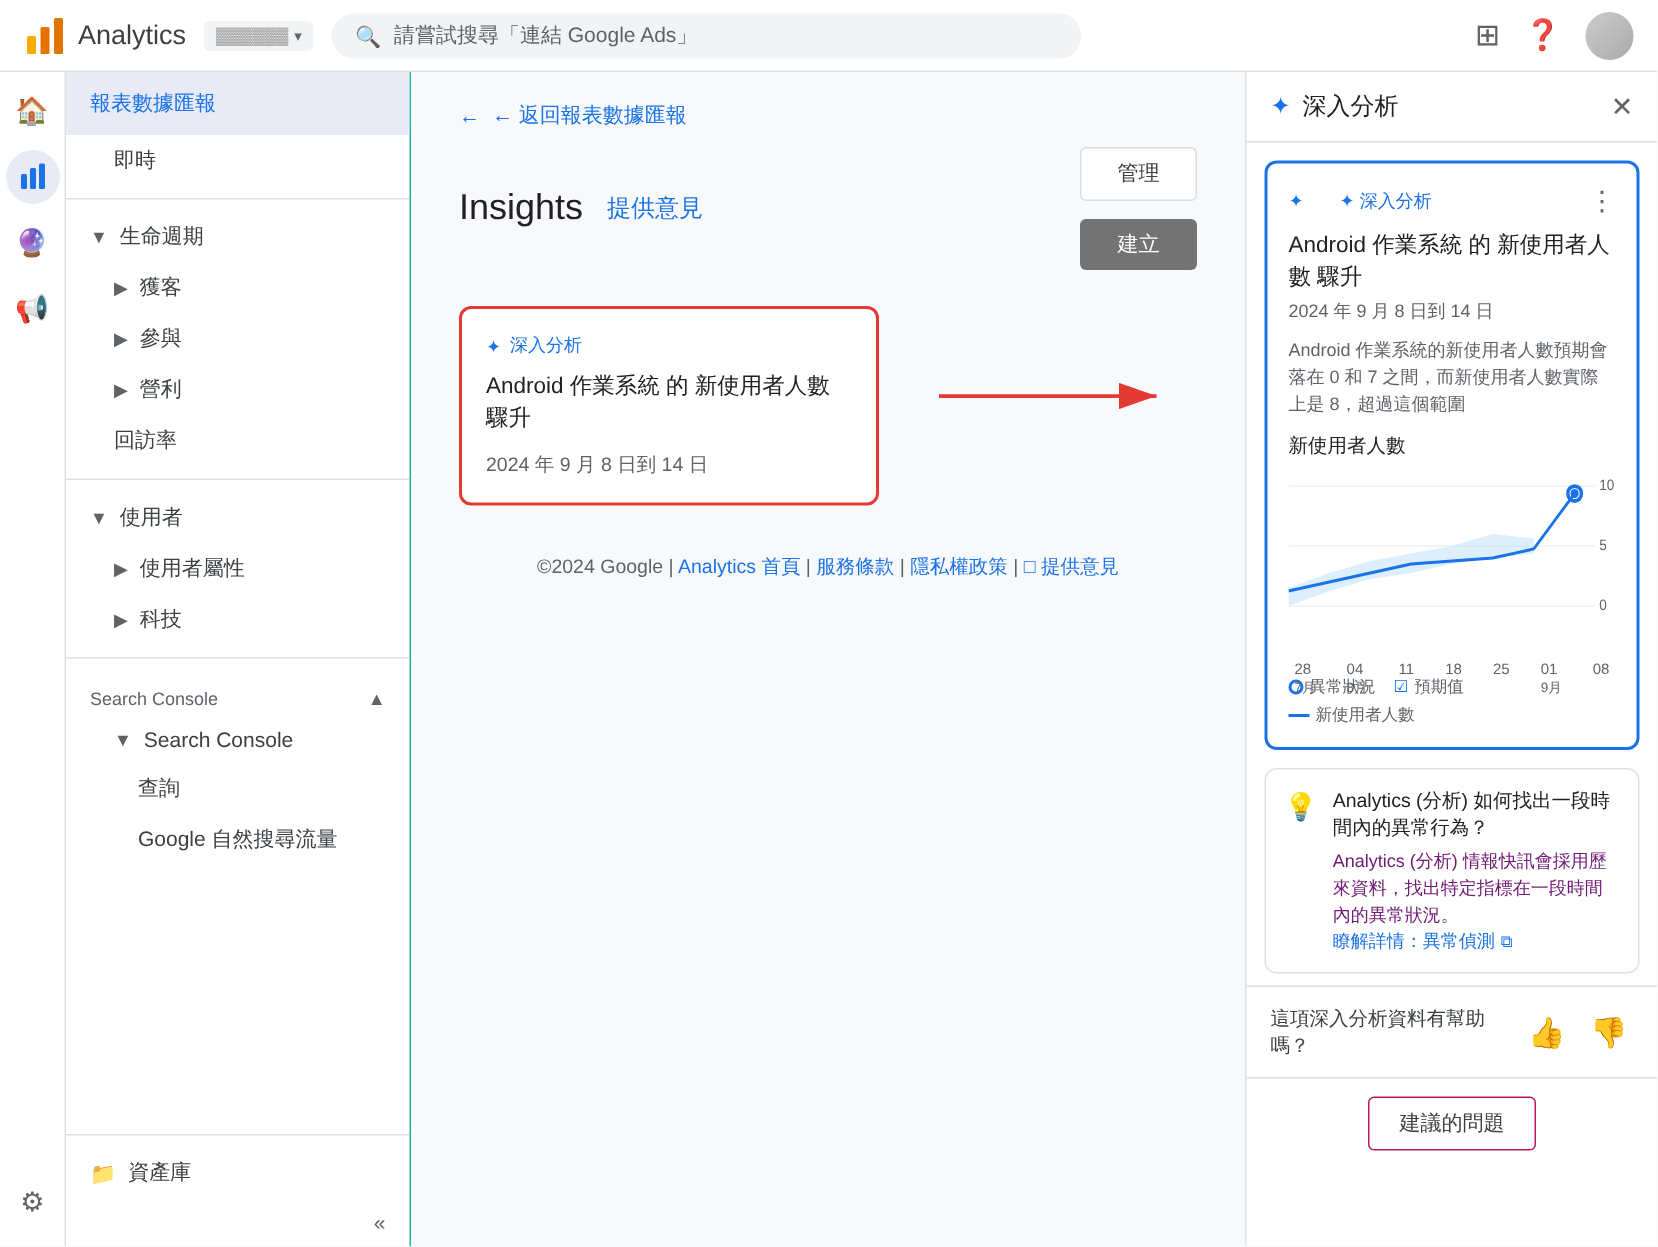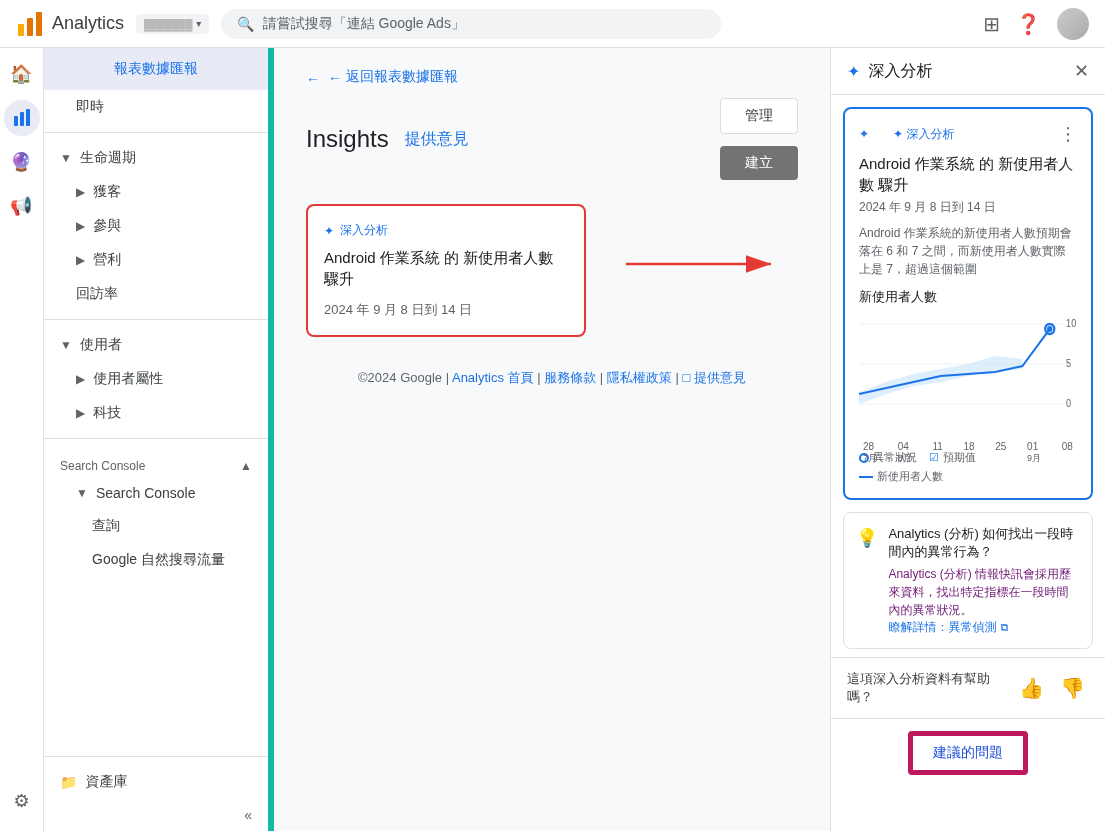--- a/index.html
+++ b/index.html
@@ -34,25 +34,24 @@
     }
     .icon-sidebar .settings-icon {
       margin-top: auto;
       margin-bottom: 12px;
     }
 
     
     .nav-sidebar {
       width: 230px;
       background: #fff;
-      border-right: 6px solid #14b8a6;
+      border-right: 1px solid #14b8a6;
       overflow-y: auto;
       display: flex;
       flex-direction: column;
-      text-align: center;
     }
     .nav-sidebar-header {
       background: #e8eaf6;
       padding: 12px 16px;
       font-size: 14px;
       font-weight: 500;
       color: #1a73e8;
       cursor: pointer;
     }
     .nav-item {
@@ -202,21 +201,21 @@
     .info-title { font-size: 13px; color: #202124; font-weight: 500; margin-bottom: 4px; }
     .info-desc { font-size: 12px; color: #701a75; line-height: 1.5; }
     .info-link { font-size: 12px; color: #1a73e8; margin-top: 0; cursor: pointer; display: flex; align-items: center; gap: 4px; }
 
     
     .feedback-row { padding: 12px 16px; display: flex; align-items: center; gap: 8px; font-size: 13px; color: #3c4043; border-top: 1px solid #e0e0e0; }
     .feedback-row .question { flex: 1; }
     .thumb-btn { border: none; background: none; cursor: pointer; font-size: 20px; color: #5f6368; padding: 4px; }
 
     .suggest-btn-row { padding: 12px 16px; display: flex; justify-content: center; border-top: 1px solid #e0e0e0; }
-    .suggest-btn { border: 5px solid #be185d; color: #1d4ed8; background: #fff; padding: 8px 20px; border-radius: 4px; cursor: pointer; font-size: 14px; }
+    .suggest-btn { border: 1px solid #be185d; color: #404040; background: #fff; padding: 8px 20px; border-radius: 4px; cursor: pointer; font-size: 14px; }
 
     
     .content-with-arrow { position: relative; }
   </style>
 </head>
 <body>
 
 <div class="top-header">
   <div class="header-logo">
     <svg class="header-logo-svg" viewBox="0 0 28 28">
@@ -385,21 +384,21 @@
       <div class="insight-detail">
         <div class="insight-detail-header">
           <div class="insight-detail-badge">
             <span>✦</span>
             <span style="margin-left:18px;">✦ 深入分析</span>
           </div>
           <span style="color:#5f6368;cursor:pointer;font-size:18px;">⋮</span>
         </div>
         <div class="insight-detail-title">Android 作業系統 的 新使用者人數 驟升</div>
         <div class="insight-detail-date">2024 年 9 月 8 日到 14 日</div>
-        <div class="insight-detail-desc">Android 作業系統的新使用者人數預期會落在 6 和 7 之間，而新使用者人數實際上是 7，超過這個範圍</div>
+        <div class="insight-detail-desc">Android 作業系統的新使用者人數預期會落在 0 和 7 之間，而新使用者人數實際上是 8，超過這個範圍</div>
         <div class="metric-title">新使用者人數</div>
 
         <div class="chart-area">
           <svg width="100%" height="120" viewBox="0 0 240 120" preserveAspectRatio="none">
 
             <line x1="0" y1="10" x2="225" y2="10" stroke="#e0e0e0" stroke-width="0.5"></line>
             <line x1="0" y1="50" x2="225" y2="50" stroke="#e0e0e0" stroke-width="0.5"></line>
             <line x1="0" y1="90" x2="225" y2="90" stroke="#e0e0e0" stroke-width="0.5"></line>
 
             <polygon points="0,90 30,80 60,72 90,68 120,62 150,58 180,55 180,45 150,42 120,50 90,55 60,60 30,68 0,78" fill="#bbdefb" opacity="0.5"></polygon>

